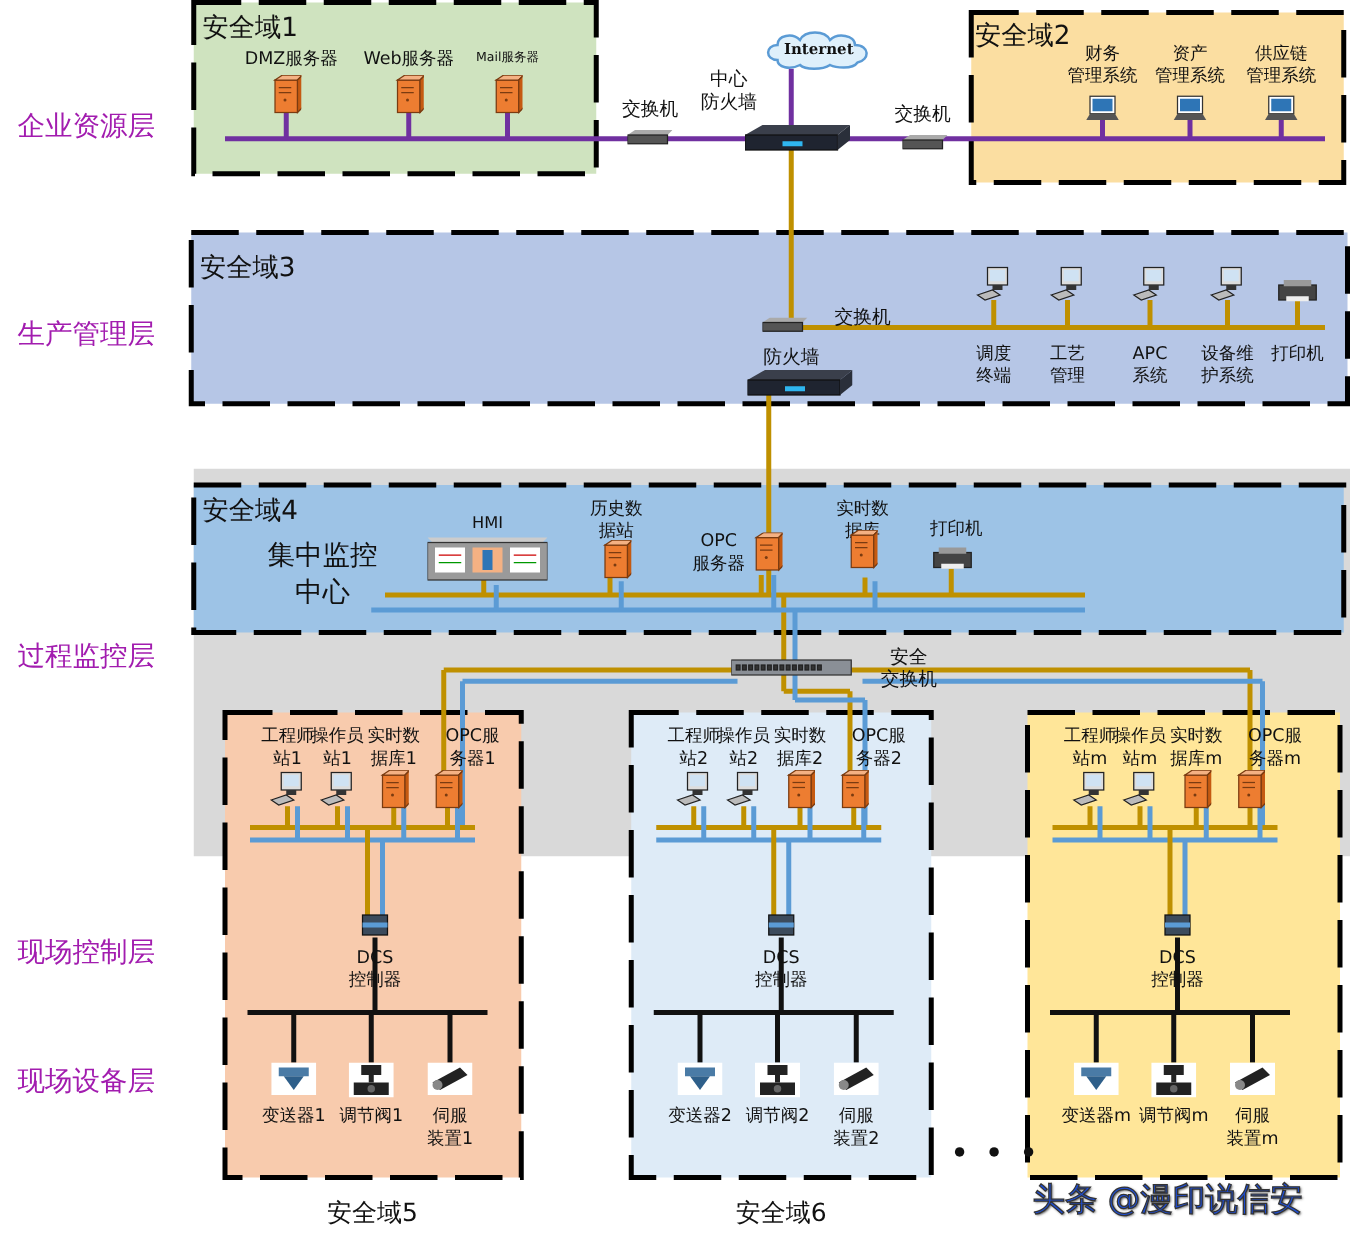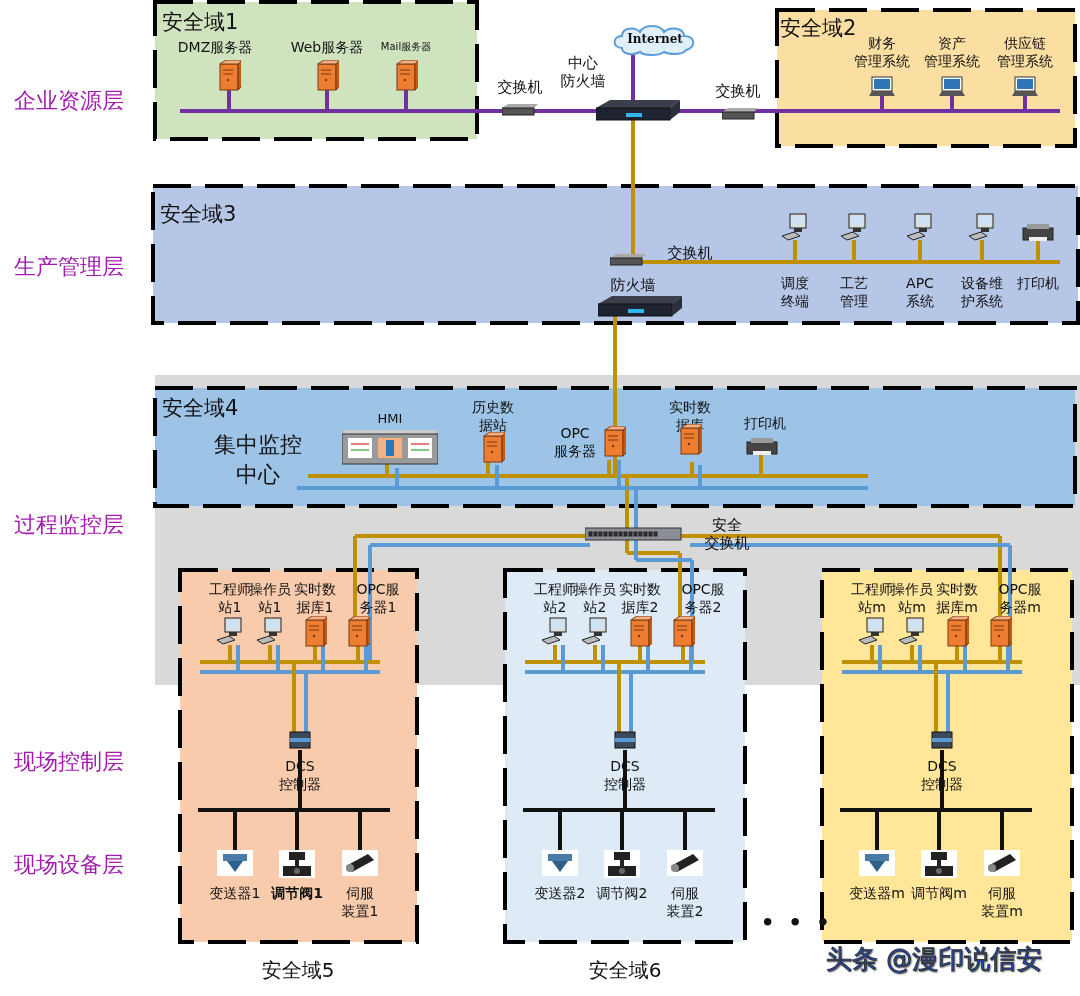--- a/index.html
+++ b/index.html
@@ -150,21 +150,21 @@
       <line x1="685" y1="810" x2="685" y2="850" stroke="#111" stroke-width="4"></line>
       <line x1="942" y1="750" x2="942" y2="810" stroke="#111" stroke-width="4"></line>
       <line x1="840" y1="810" x2="1032" y2="810" stroke="#111" stroke-width="4"></line>
       <line x1="877" y1="810" x2="877" y2="850" stroke="#111" stroke-width="4"></line>
       <line x1="939" y1="810" x2="939" y2="850" stroke="#111" stroke-width="4"></line>
       <line x1="1002" y1="810" x2="1002" y2="850" stroke="#111" stroke-width="4"></line>
     </g>
 </svg>
 
 <div id="devices">
-    <div class="lbl c" style="left: 215px; top: 38px; white-space: pre; font-size: 14px;">DMZ服务器</div>
+    <div class="lbl c" style="left: 233px; top: 38px; white-space: pre; font-size: 14px;">DMZ服务器</div>
     <svg width="24" height="32" style="position: absolute; left: 217px; top: 60px;">
       <rect x="3" y="4" width="18" height="26" fill="#ed7d31" stroke="#7a3b10"></rect>
       <polygon points="3,4 9,0 25,0 21,4" fill="#f4b183" stroke="#7a3b10"></polygon>
       <polygon points="21,4 25,0 25,26 21,30" fill="#c55a11" stroke="#7a3b10"></polygon>
       <line x1="6" y1="10" x2="16" y2="10" stroke="#7a3b10"></line>
       <line x1="6" y1="14" x2="16" y2="14" stroke="#7a3b10"></line>
       <circle cx="11" cy="20" r="1.2" fill="#7a3b10"></circle>
     </svg>
     <div class="lbl c" style="left: 327px; top: 38px; white-space: pre; font-size: 14px;">Web服务器</div>
     <svg width="24" height="32" style="position: absolute; left: 315px; top: 60px;">
@@ -383,21 +383,21 @@
       <polygon points="10,11 26,11 18,22" fill="#2e5f8a"></polygon>
     </svg>
     <div class="lbl c" style="left: 235px; top: 884px; white-space: pre; font-size: 14px;">变送器1</div>
     <svg width="36" height="28" style="position: absolute; left: 279px; top: 850px;">
       <rect width="36" height="28" fill="#fff"></rect>
       <rect x="10" y="2" width="16" height="8" fill="#222"></rect>
       <rect x="16" y="10" width="4" height="6" fill="#222"></rect>
       <polygon points="4,16 32,16 32,26 4,26" fill="#222"></polygon>
       <circle cx="18" cy="21" r="3" fill="#666"></circle>
     </svg>
-    <div class="lbl c" style="left: 297px; top: 884px; white-space: pre; font-size: 14px; font-weight: bold;">调节阀1</div>
+    <div class="lbl c" style="left: 297px; top: 884px; white-space: pre; font-size: 14px;">调节阀1</div>
     <svg width="36" height="26" style="position: absolute; left: 342px; top: 850px;">
       <rect width="36" height="26" fill="#fff"></rect>
       <polygon points="4,16 26,4 32,10 10,22" fill="#222"></polygon>
       <circle cx="8" cy="18" r="4" fill="#888"></circle>
     </svg>
     <div class="lbl c" style="left: 360px; top: 884px; white-space: pre; font-size: 14px;">伺服
 装置1</div>
     <div class="lbl c" style="left: 555px; top: 580px; white-space: pre; font-size: 14px;">工程师
 站2</div>
     <svg width="30" height="30" style="position: absolute; left: 540px; top: 616px;">

